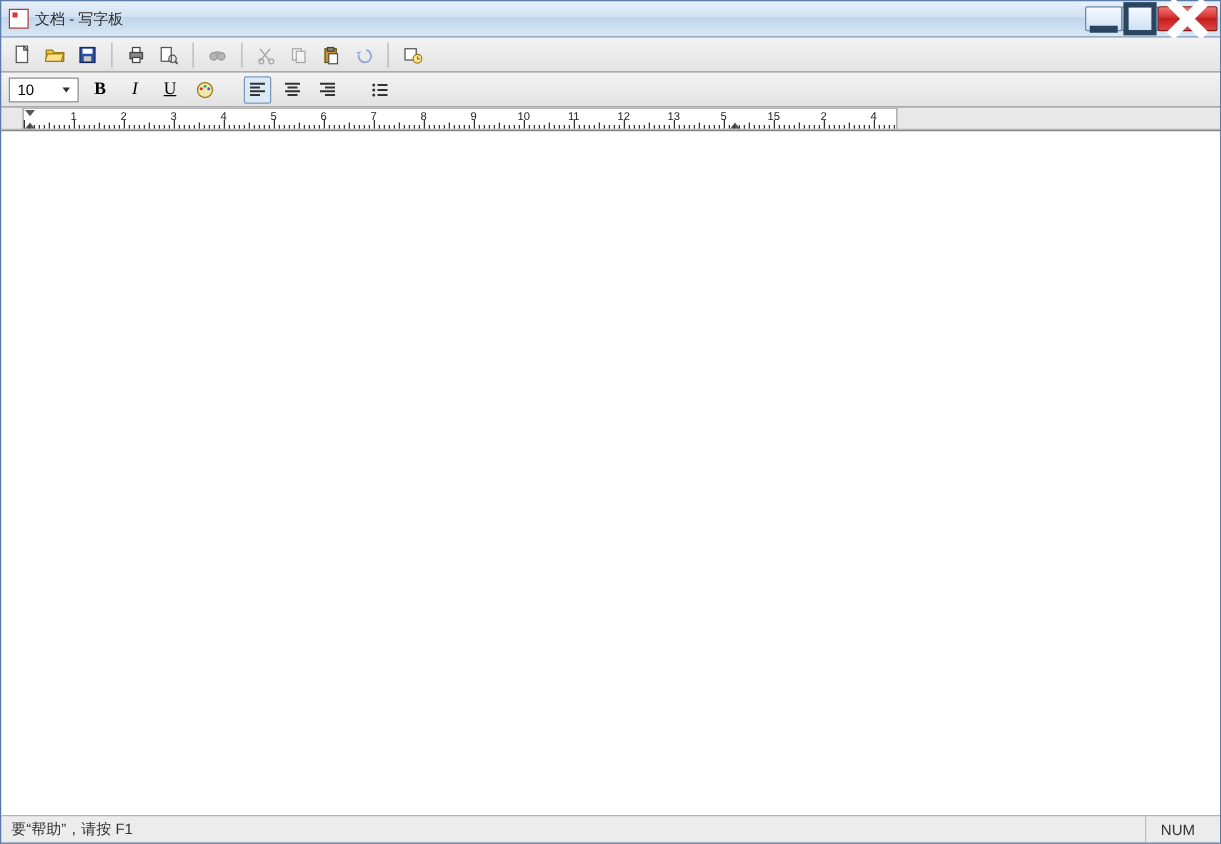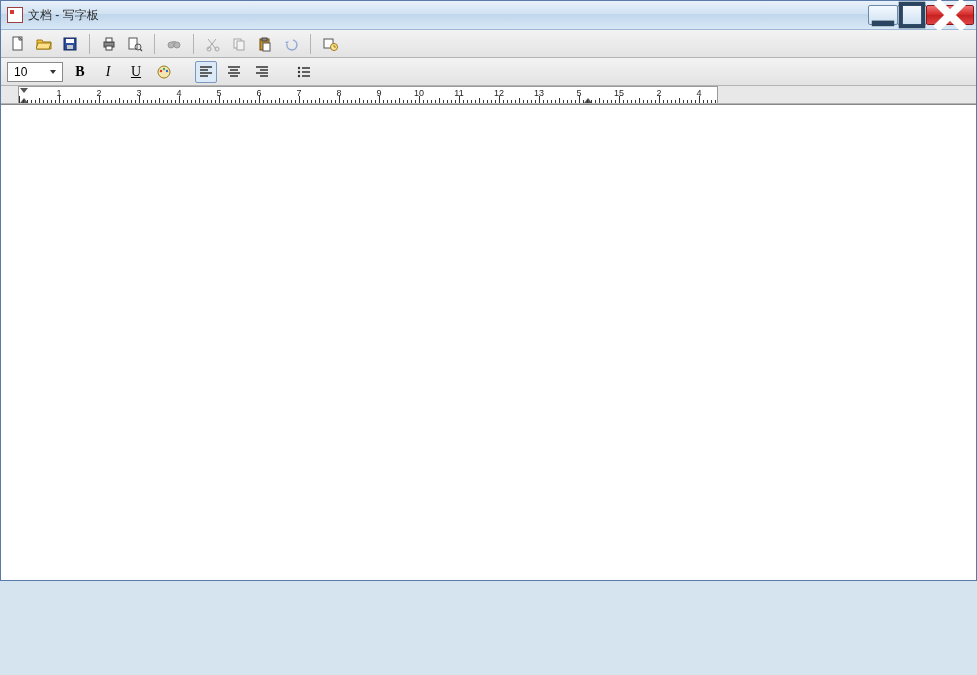--- a/index.html
+++ b/index.html
@@ -9,21 +9,21 @@
     background: #d6e4f0;
     width: 977px;
     height: 675px;
     overflow: hidden;
     position: relative;
   }
   .window {
     position: absolute;
     top: 0; left: 0;
     width: 977px;
-    height: 581px;
+    height: 675px;
     border: 1px solid #5a7ba8;
     background: #737373;
     display: flex;
     flex-direction: column;
   }
   
   .titlebar {
     height: 29px;
     background: linear-gradient(to bottom, #e8f1fb 0%, #d1e2f2 45%, #bfd6ec 46%, #d8e7f5 100%);
     border-bottom: 1px solid #9db7d4;
@@ -572,14 +572,19 @@
         <div class="num" style="left: 680px;">4</div>
         <div class="tick minor" style="left: 684px;"></div>
         <div class="tick minor" style="left: 688px;"></div>
         <div class="tick minor" style="left: 692px;"></div>
         <div class="tick minor" style="left: 696px;"></div>
       </div>
   </div>
 
   <div class="doc-area"></div>
 
+  <div class="statusbar">
+    <span>要“帮助”，请按 F1</span>
+    <div class="spacer"></div>
+    <div class="cell">NUM</div>
+  </div>
 
 </div>
 
 </body></html>

